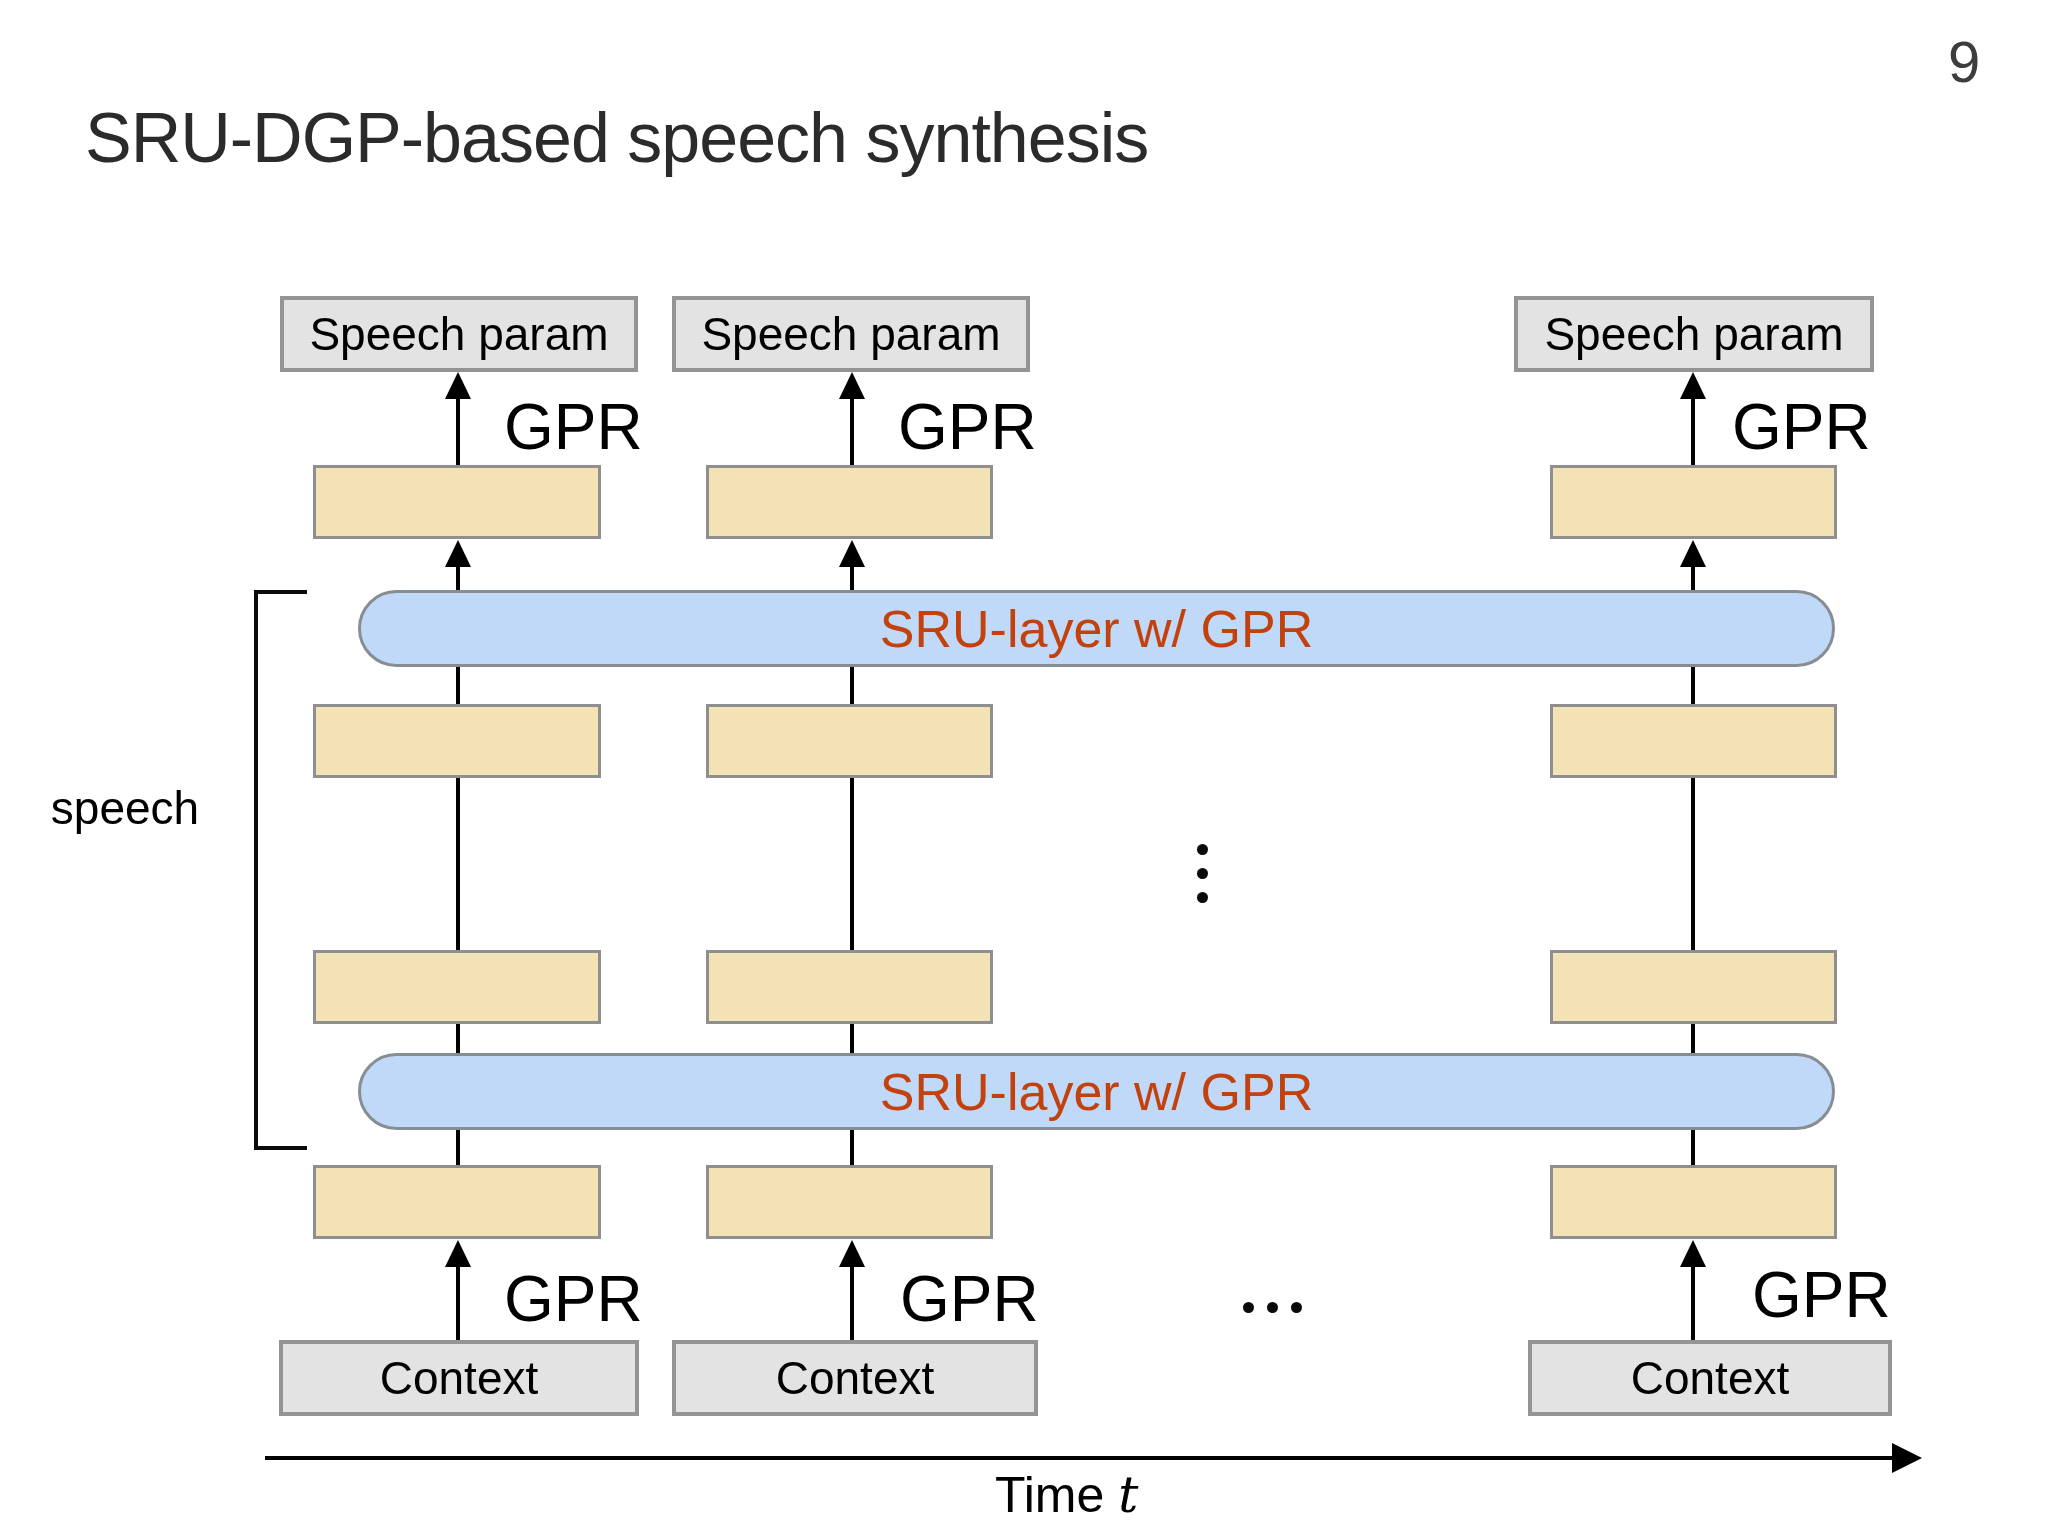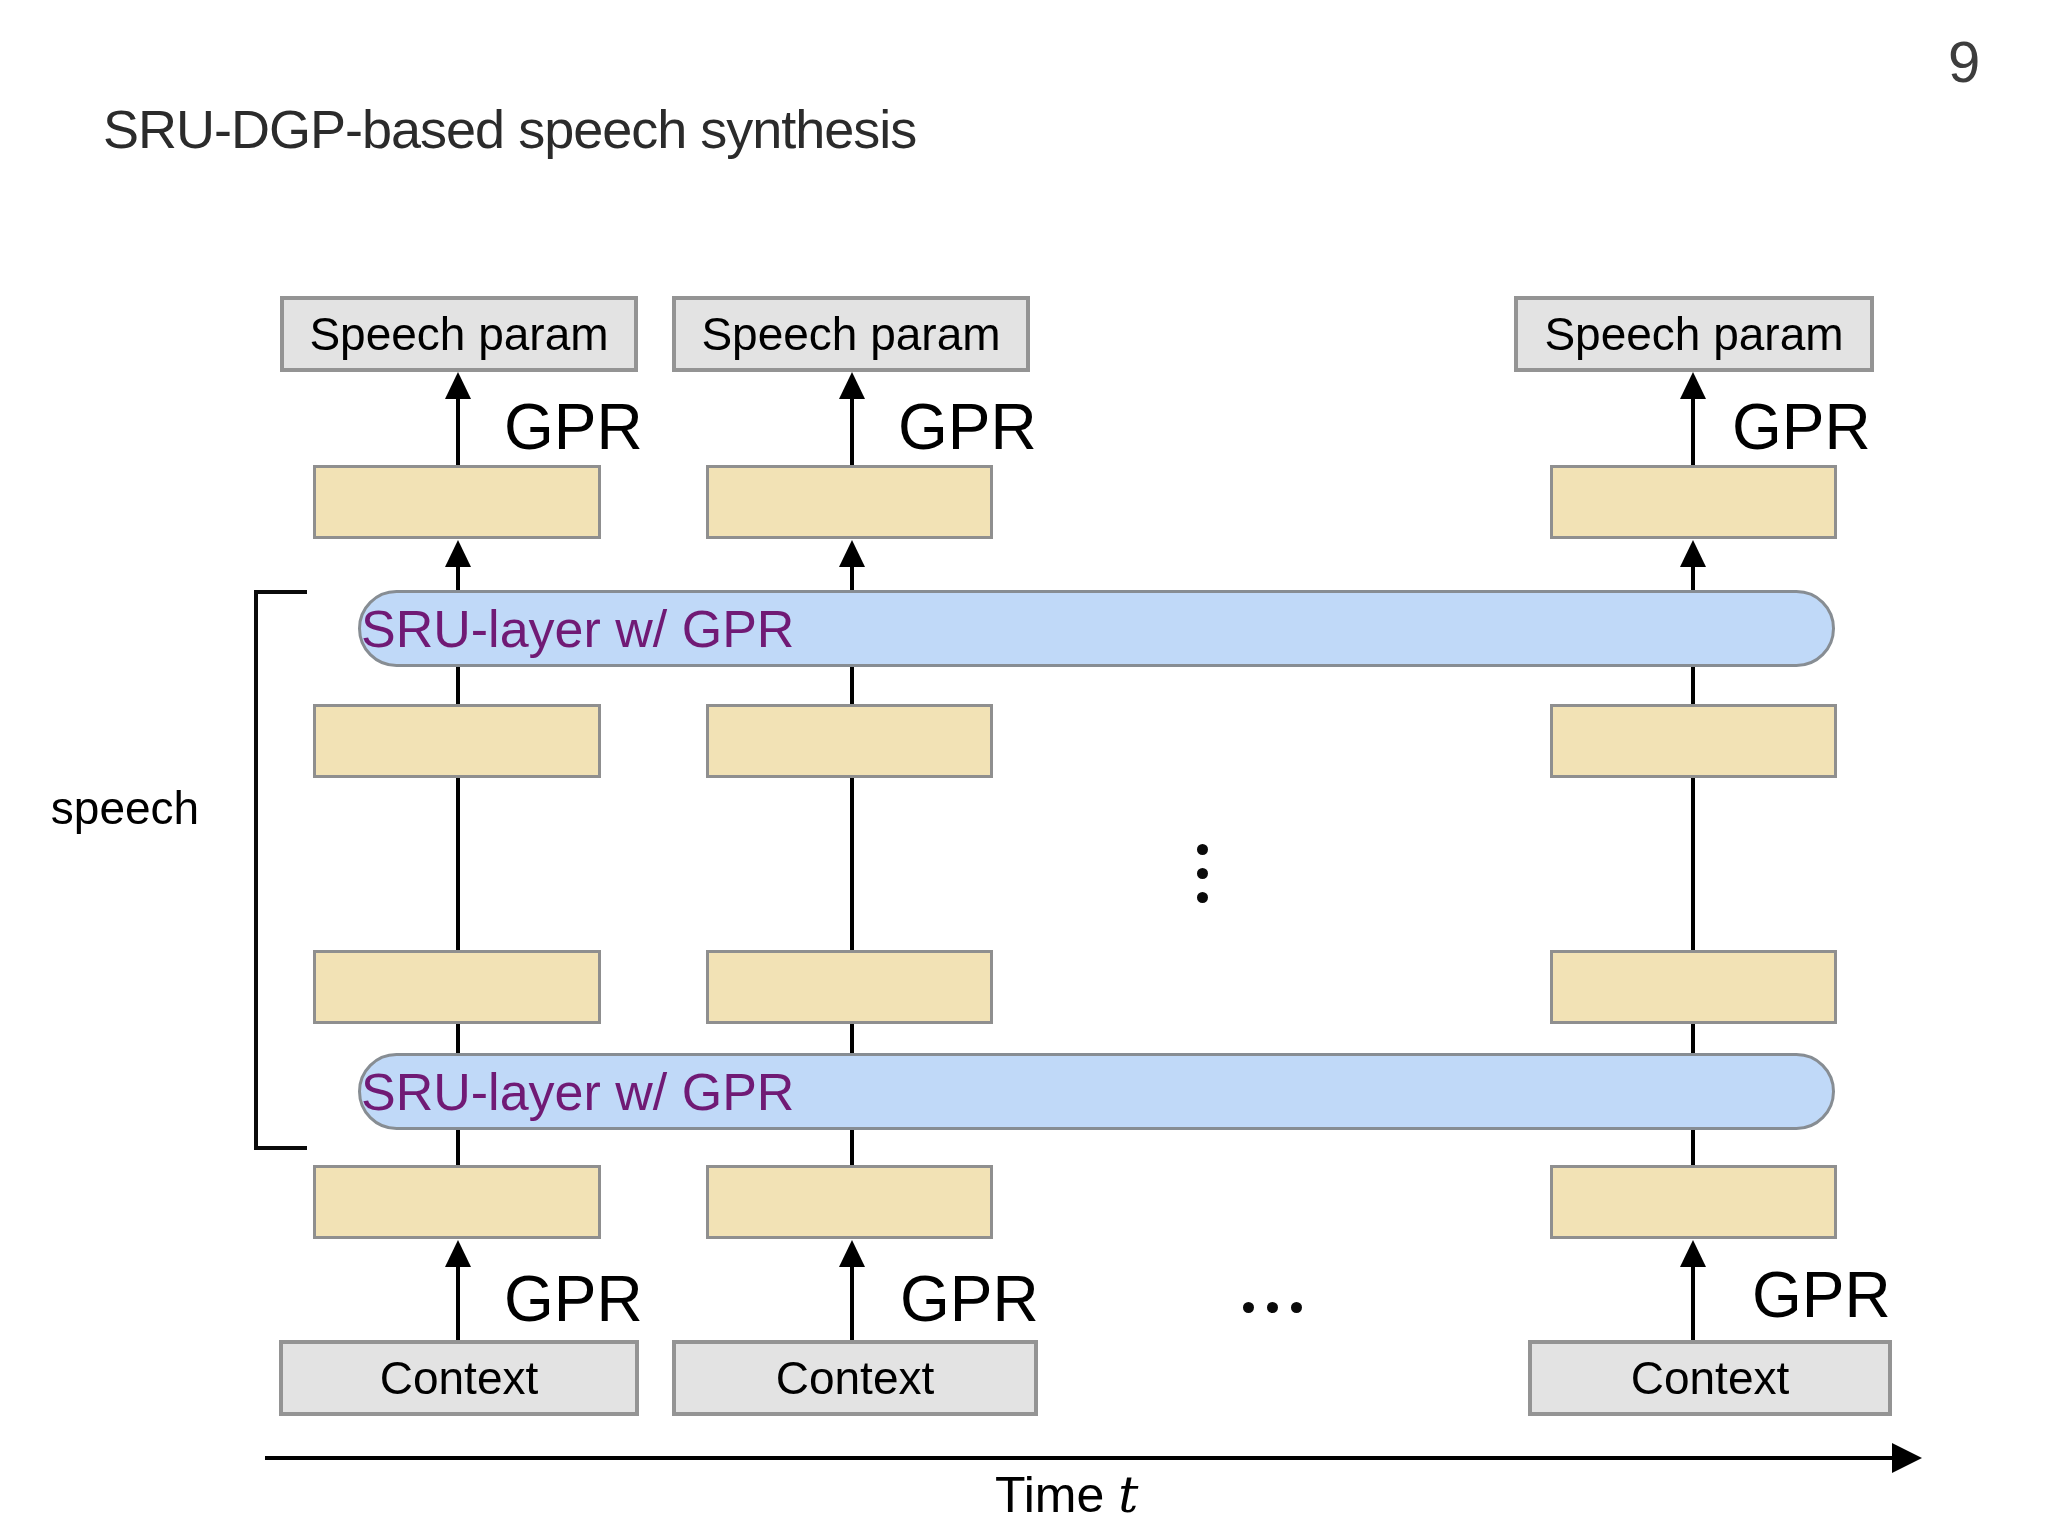--- a/index.html
+++ b/index.html
@@ -3,32 +3,32 @@
 <meta charset="utf-8">
 <style>
   html,body { margin:0; padding:0; background:#ffffff; }
   #slide {
     position:relative; width:2048px; height:1536px; background:#ffffff;
     font-family:"Liberation Sans", sans-serif; overflow:hidden;
   }
   .abs { position:absolute; box-sizing:border-box; }
 
   #page-number { left:1948px; top:28px; font-size:58px; color:#3d3d3d; }
-  #title { left:103px; top:98px; font-size:54px; color:#2b2b2b; letter-spacing:-1px; white-space:nowrap; }
+  #title { left:85px; top:98px; font-size:70px; color:#2b2b2b; letter-spacing:-1px; white-space:nowrap; }
 
   .iobox {
     background:#e3e3e3; border:4px solid #949494;
     display:flex; align-items:center; justify-content:center;
     font-size:46px; color:#000;
   }
   .tanbox { background:#f2e2b5; border:3px solid #8f8f8f; }
   .bluebar {
     background:#c0d9f8; border:3px solid #878d93; border-radius:42px;
-    display:flex; align-items:center; 
-    font-size:52px; color:#701a75;
+    display:flex; align-items:center; justify-content:center;
+    font-size:52px; color:#c2410c;
   }
   .gpr { font-size:64px; color:#000; white-space:nowrap; }
 
   .stem { width:4px; background:#000; }
   .head-up {
     width:0; height:0;
     border-left:13px solid transparent; border-right:13px solid transparent;
     border-bottom:27px solid #000;
   }
   .dot { width:11px; height:11px; border-radius:50%; background:#0a0a0a; }

